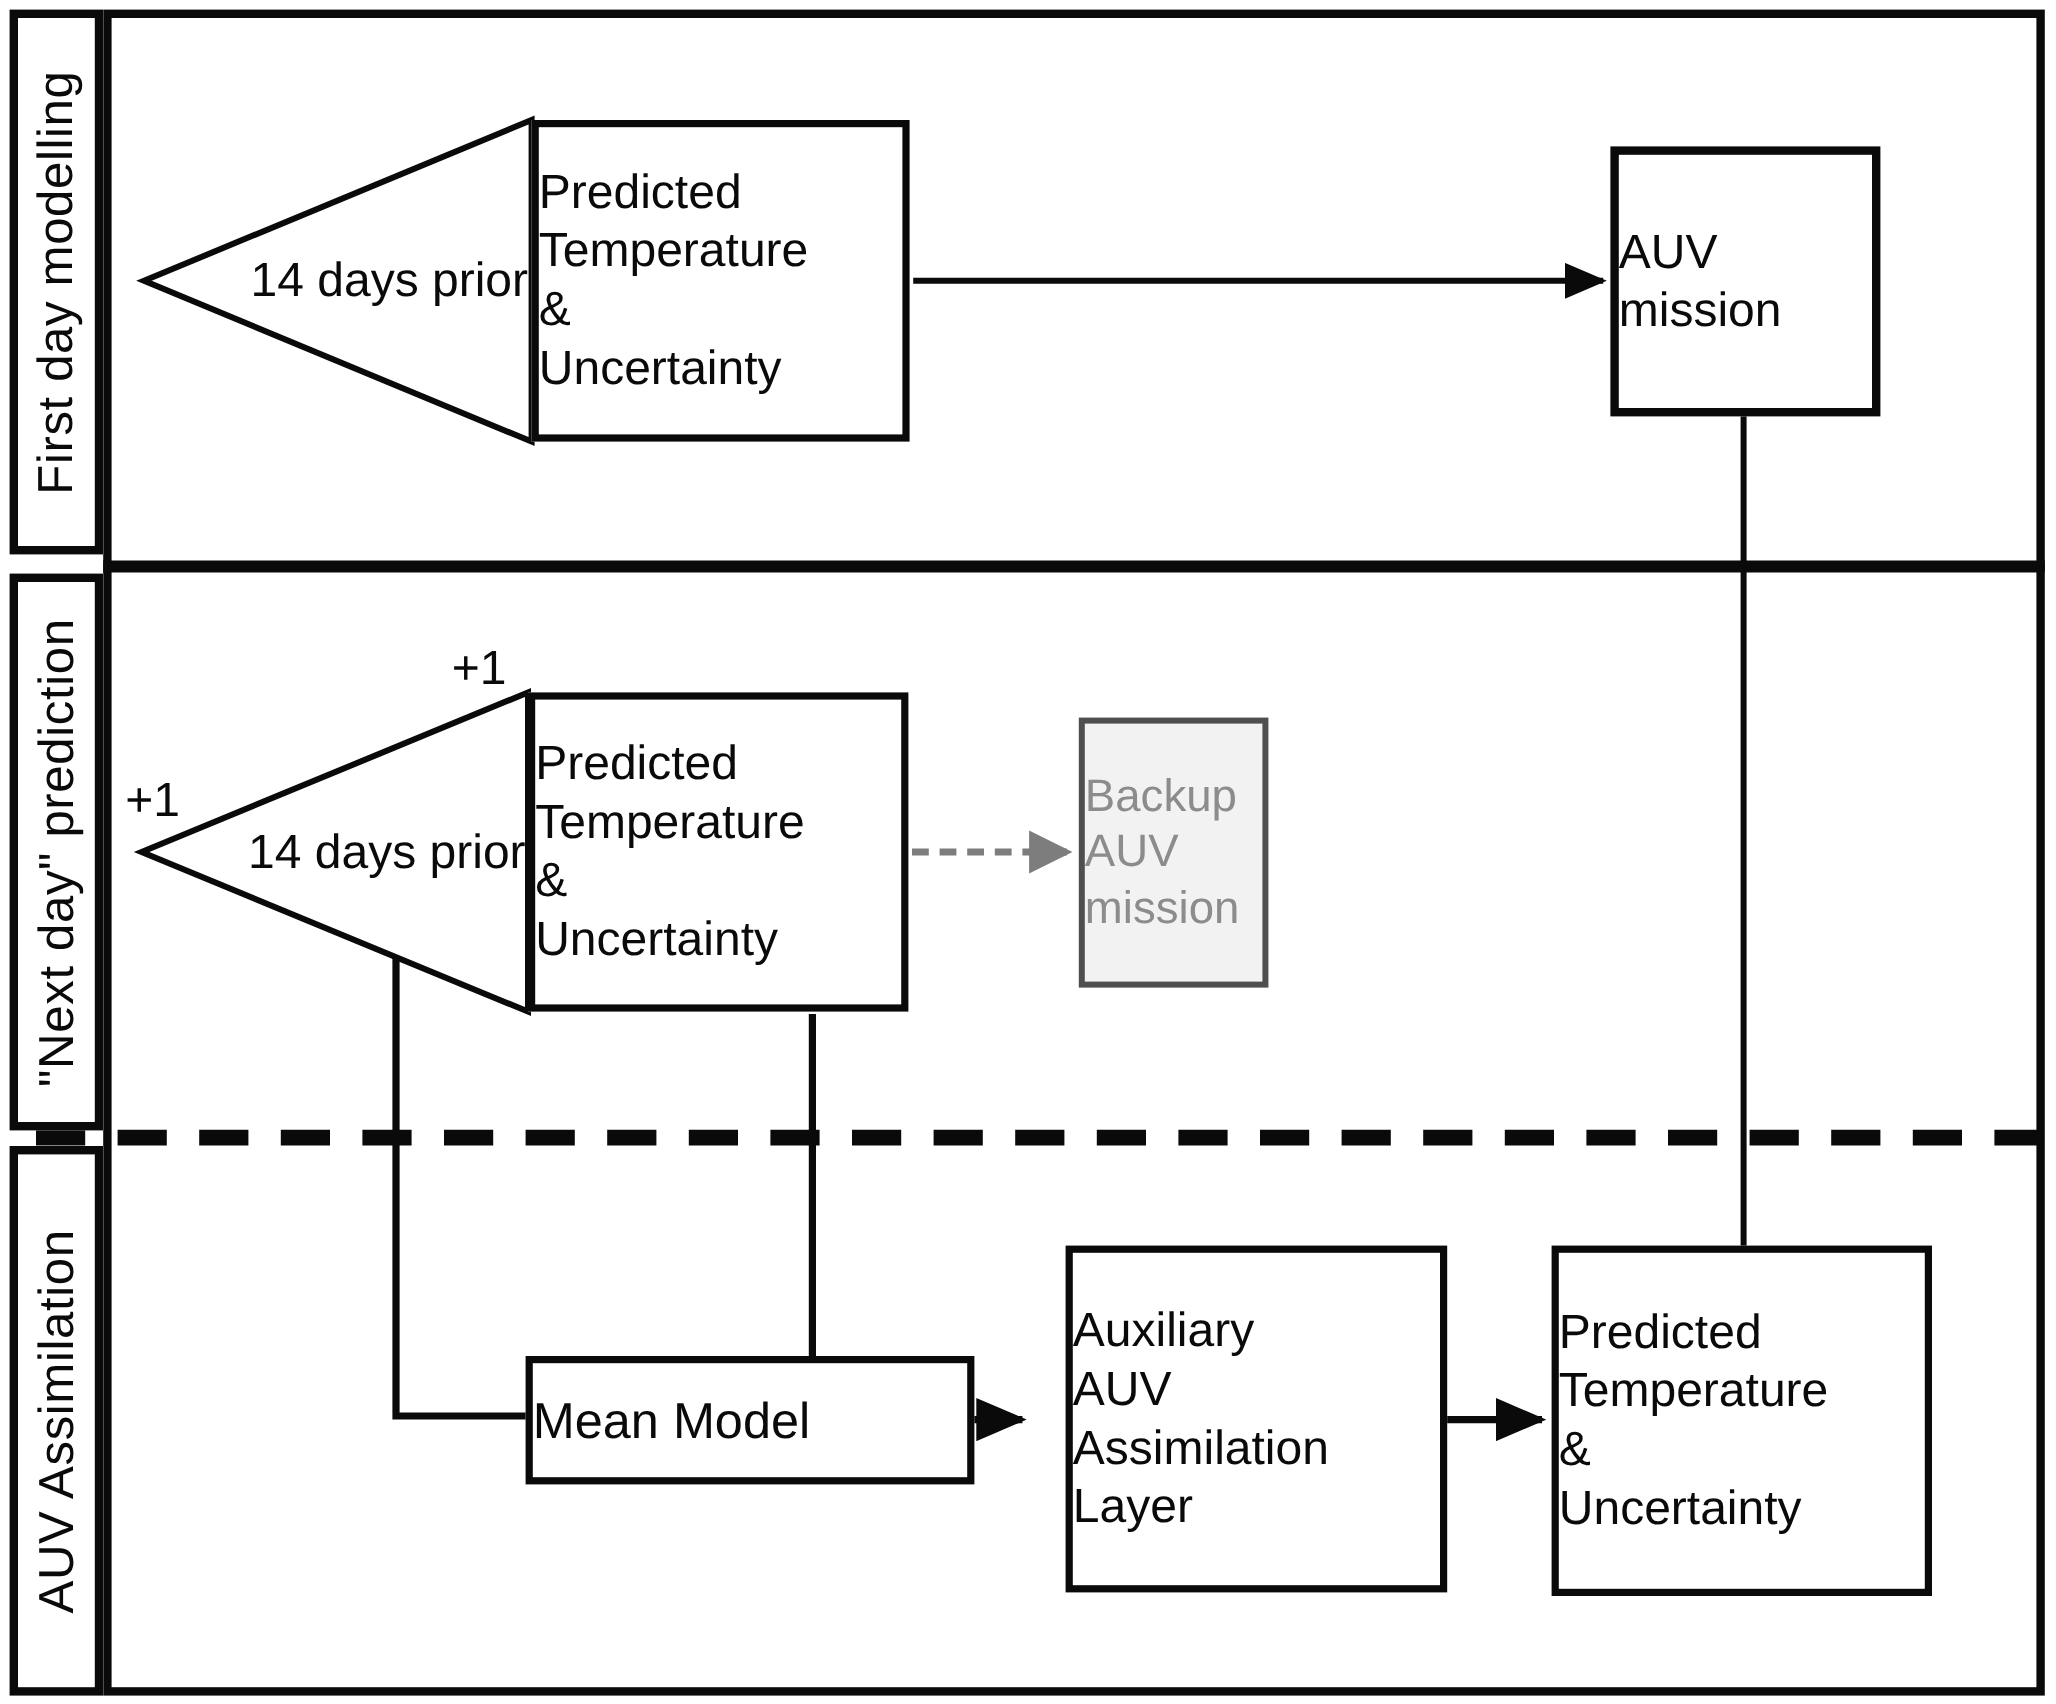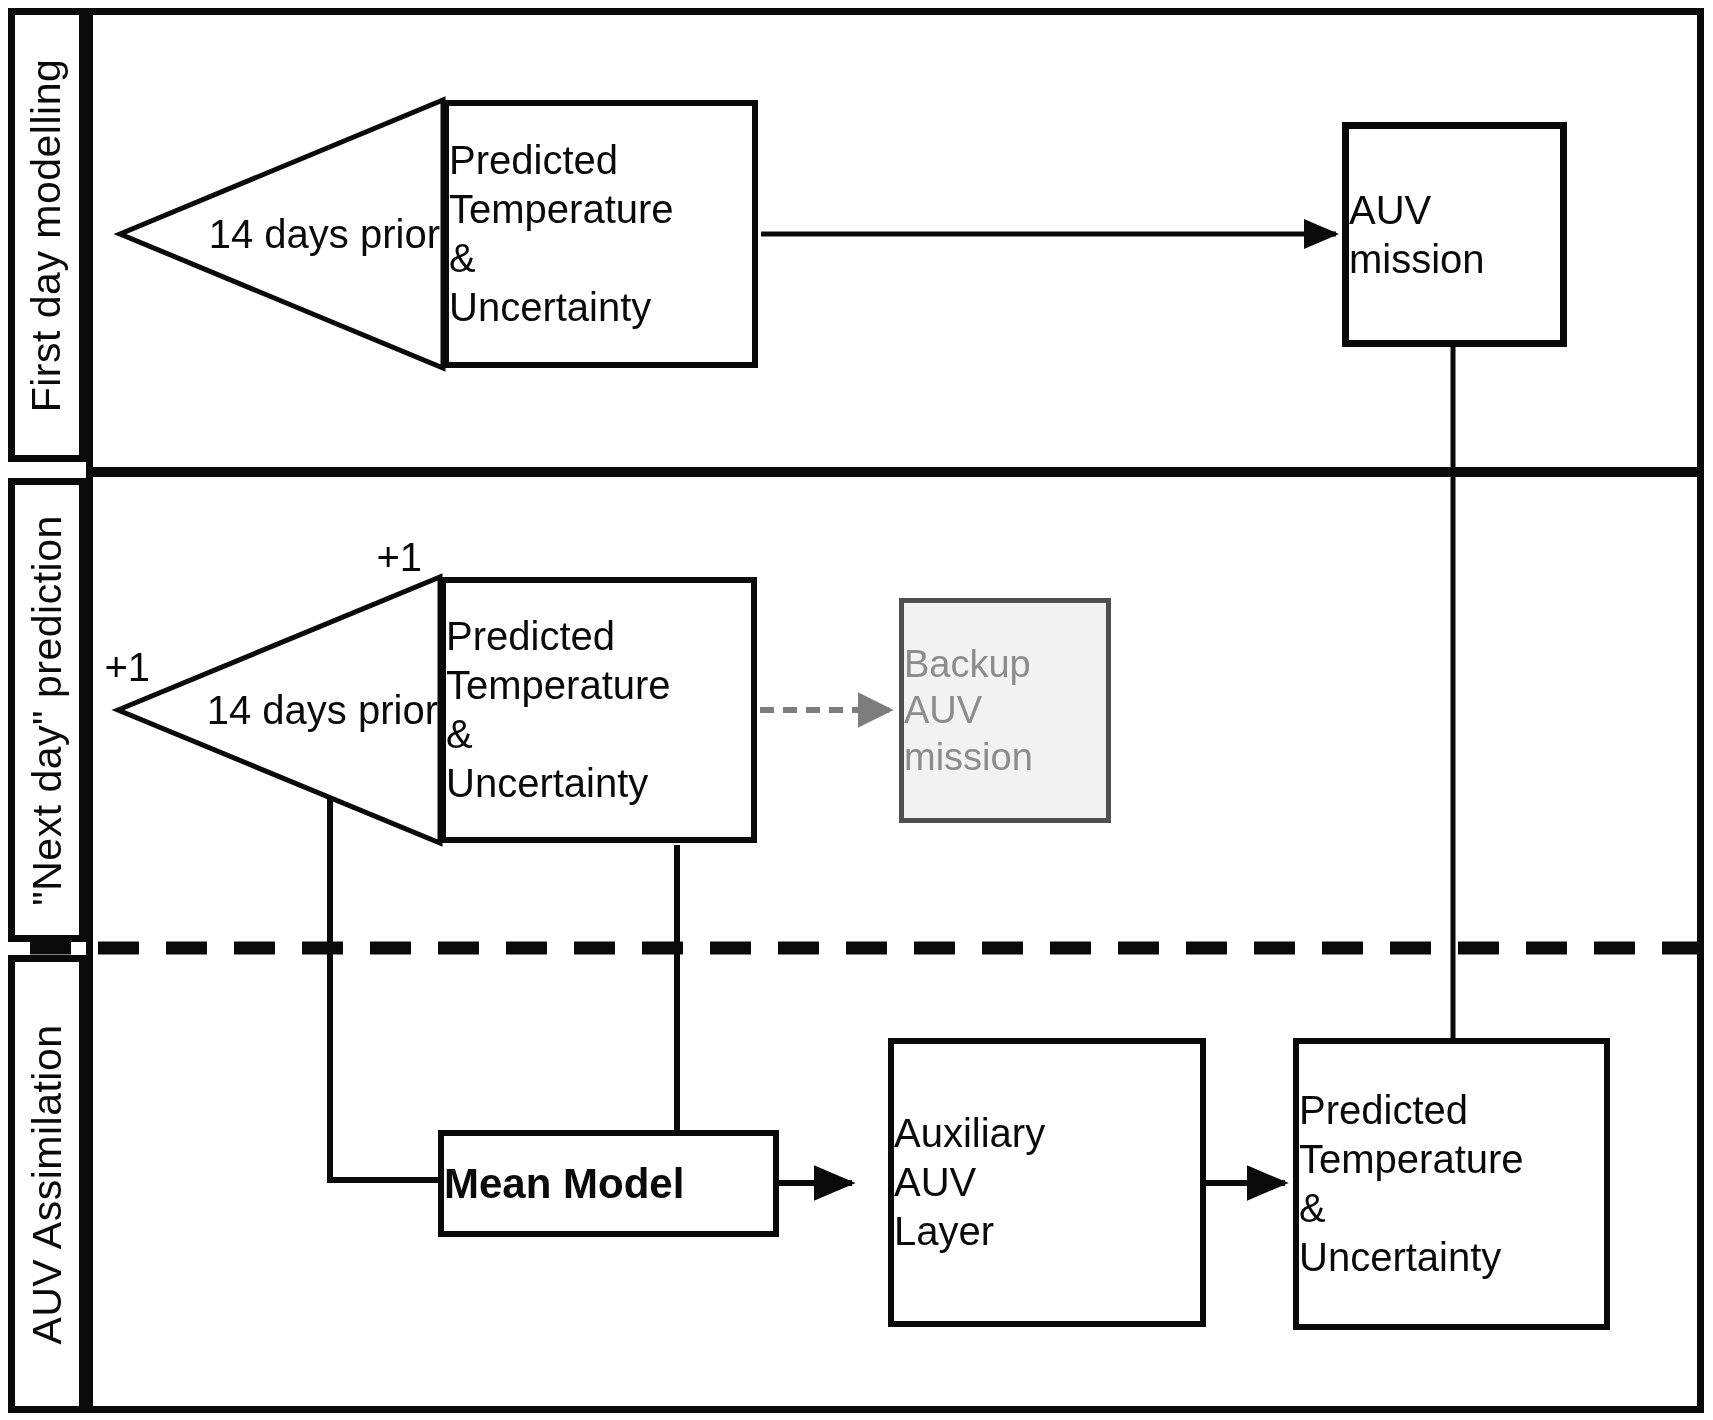--- a/index.html
+++ b/index.html
@@ -34,25 +34,25 @@
   .node{
     position:absolute;background:#ffffff;border:6px solid var(--ink);
     box-sizing:border-box;display:flex;flex-direction:column;
     align-items:flex-start;justify-content:center;text-align:center;
     font-size:40px;line-height:1.22;z-index:2;
   }
   .node-p1{left:443px;top:100px;width:315px;height:268px;}
   .node-auv{left:1342px;top:122px;width:225px;height:225px;border-width:7px;}
   .node-p2{left:440px;top:577px;width:317px;height:266px;}
   .node-backup{
-    left:899px;top:598px;width:212px;height:225px;
+    left:899px;top:598px;width:158px;height:225px;
     border:5px solid var(--backup-border);background:var(--backup-fill);
     color:var(--backup-text);font-size:38px;
   }
-  .node-mean{left:438px;top:1130px;width:341px;height:107px;font-size:42px;font-weight:bold;}
+  .node-mean{left:438px;top:1130px;width:374px;height:107px;font-size:42px;}
   .node-aux{left:888px;top:1038px;width:318px;height:289px;}
   .node-p3{left:1293px;top:1038px;width:317px;height:292px;}
   .float-label{
     position:absolute;z-index:3;font-size:40px;text-align:right;white-space:nowrap;
   }
   .lead1{left:130px;top:212px;width:310px;}
   .lead2{left:128px;top:688px;width:310px;}
   .plus-left{left:90px;top:645px;width:60px;}
   .plus-top{left:362px;top:535px;width:60px;}
 </style>
@@ -127,20 +127,21 @@
     <span>AUV</span>
     <span>mission</span>
   </div>
 
   <div class="node node-mean">
     <span>Mean Model</span>
   </div>
   <div class="node node-aux">
     <span>Auxiliary</span>
     <span>AUV</span>
+    <span>Assimilation</span>
     <span>Layer</span>
   </div>
   <div class="node node-p3">
     <span>Predicted</span>
     <span>Temperature</span>
     <span>&amp;</span>
     <span>Uncertainty</span>
   </div>
 
   <div class="float-label lead1">14 days prior</div>

